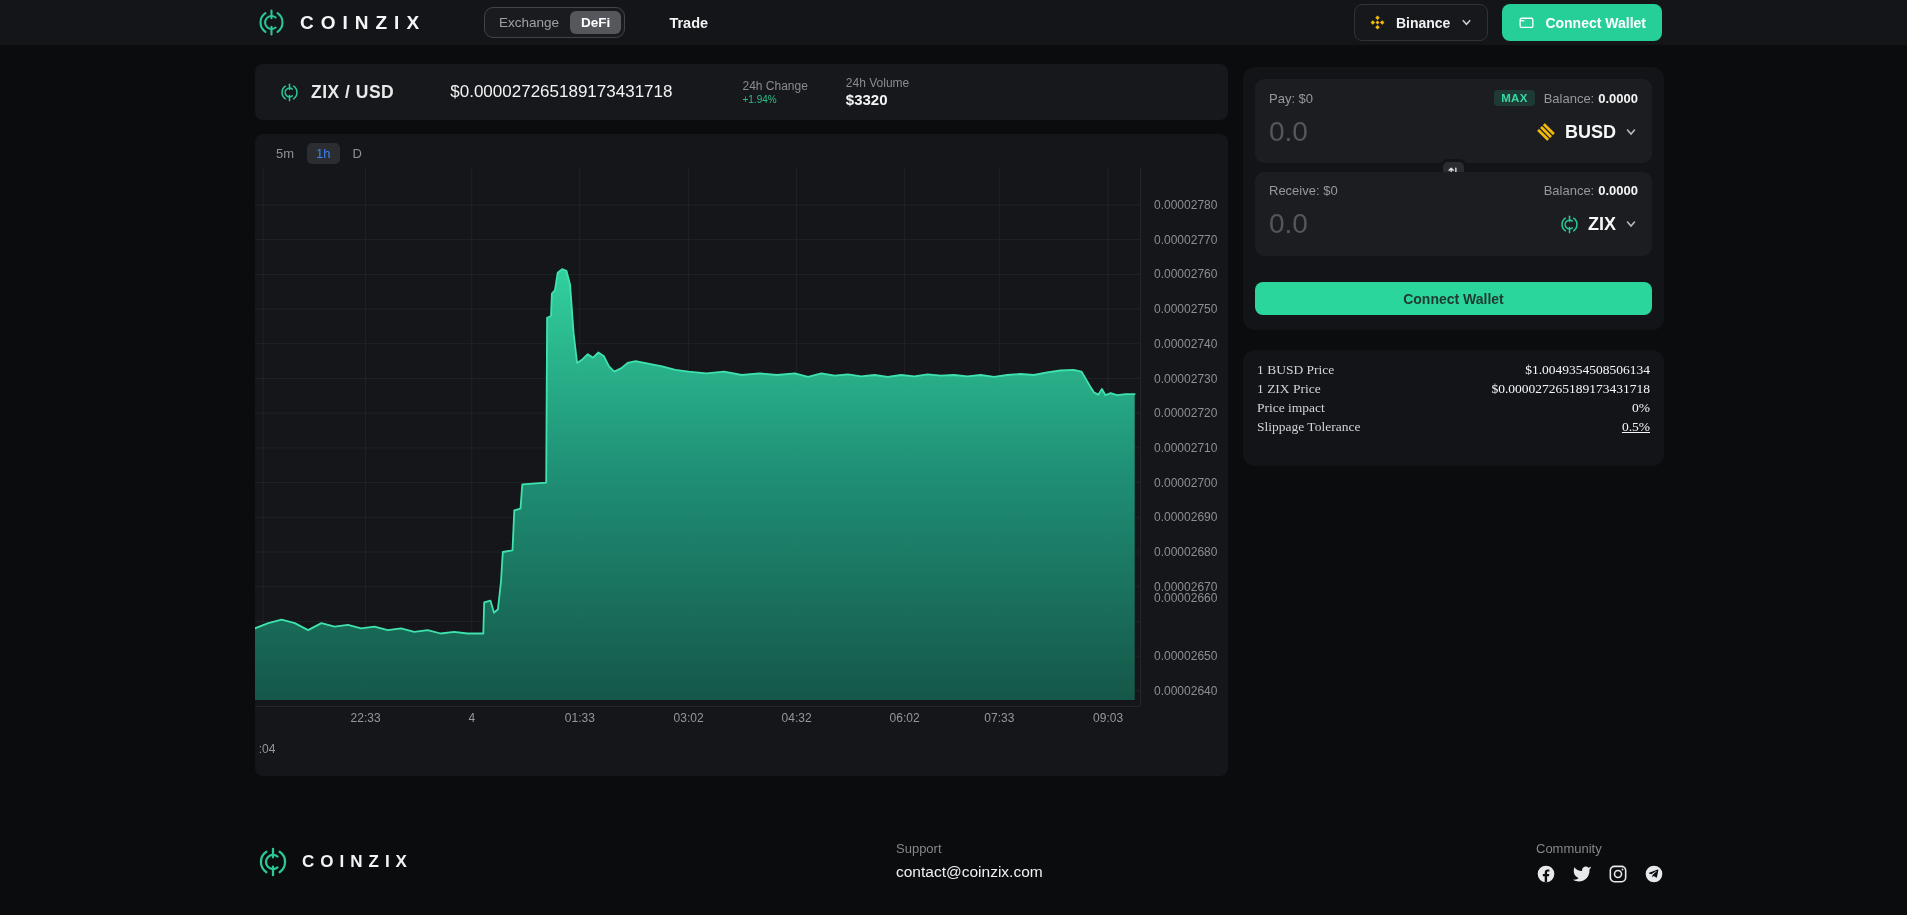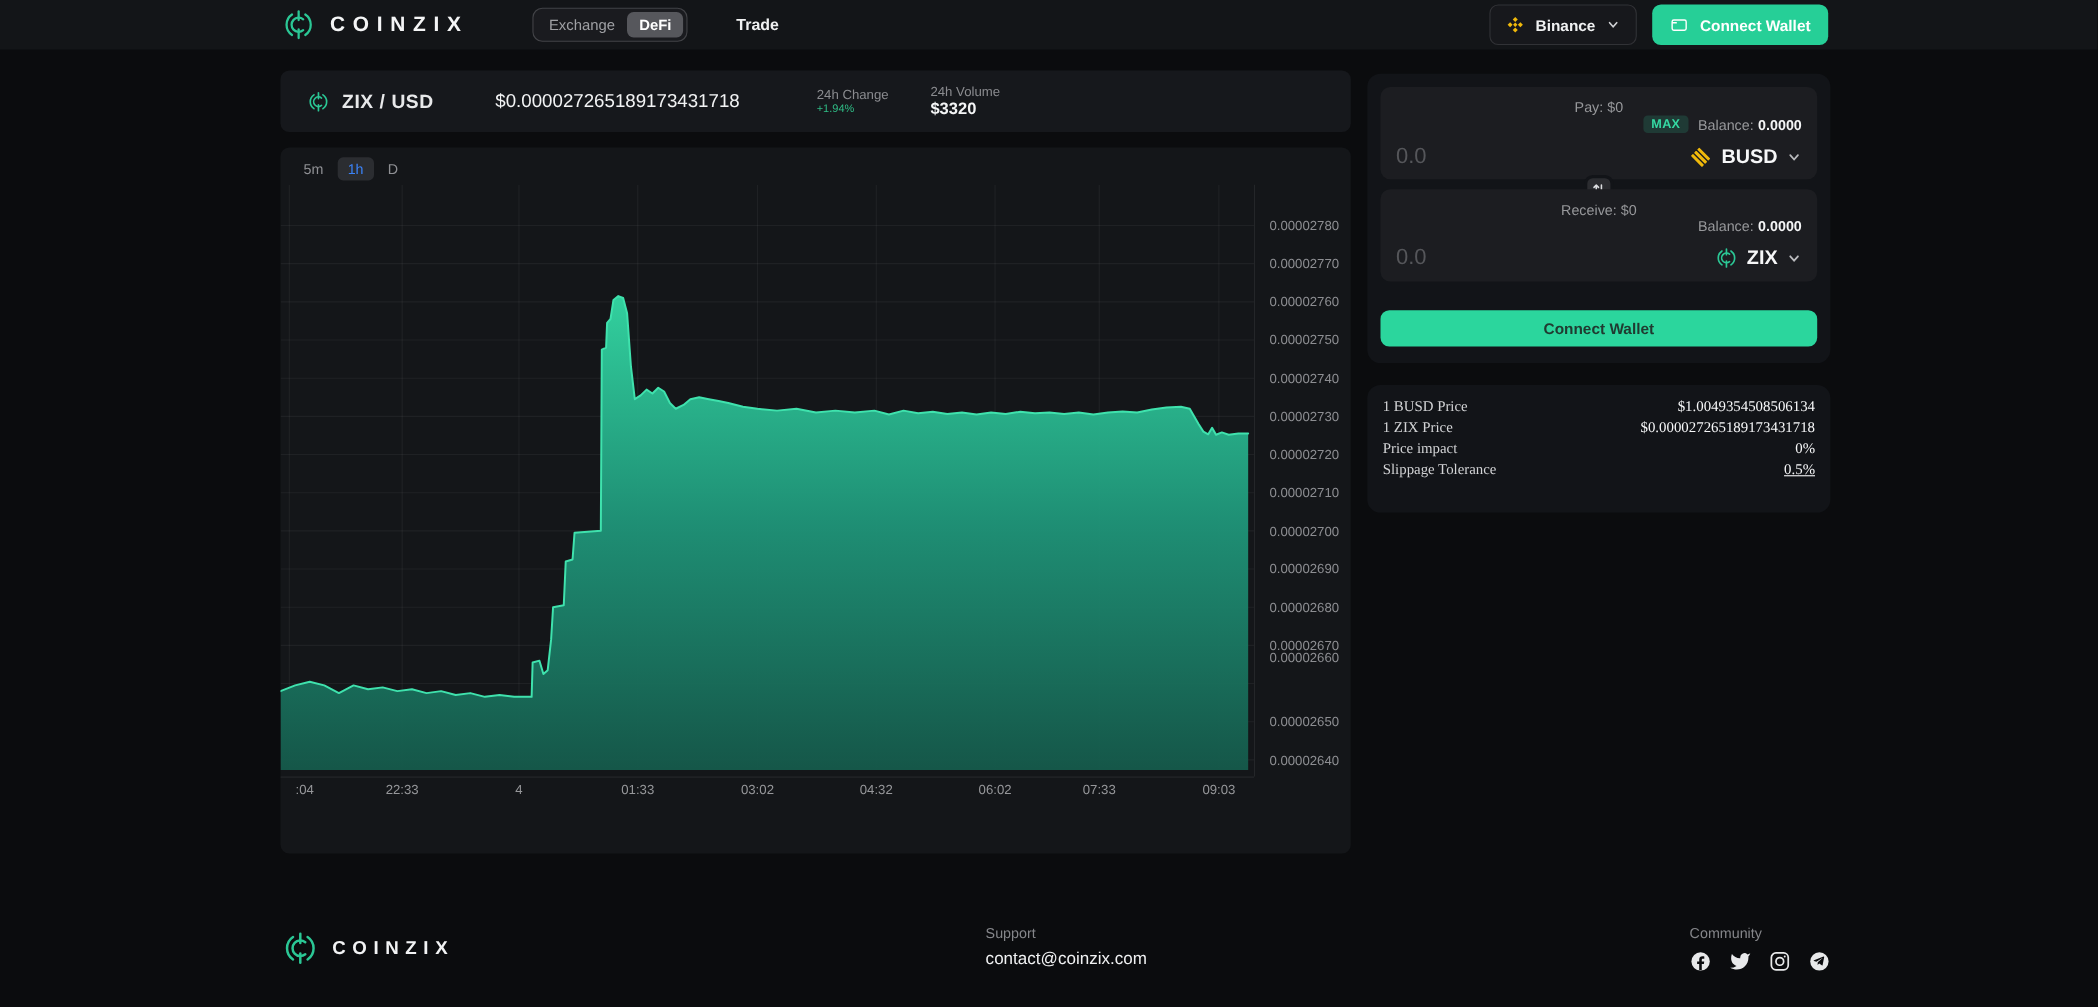--- a/index.html
+++ b/index.html
@@ -53,27 +53,27 @@
   .y-tick { position:absolute; left:13px; font-size:12px; color:#8d8e92; white-space:nowrap; }
   .x-axis { position:absolute; left:0; top:572px; width:885px; height:16px;
             border-top:1px solid rgba(255,255,255,0.07); }
   .x-tick { position:absolute; top:4px; transform:translateX(-50%); font-size:12px; color:#96979a; }
   
   .swap-card { left:1243px; top:67px; width:421px; height:263px; background:#121418; border-radius:12px; }
   .swap-box { position:absolute; left:12px; width:397px; height:84px; background:#1c1d21;
               border-radius:9px; padding:11px 14px; }
   .swap-box.pay { top:12px; }
   .swap-box.receive { top:105px; }
-  .swap-row1 { display:flex; align-items:center; font-size:13px; color:#97989b;flex-direction:column; }
+  .swap-row1 { display:flex; align-items:center; font-size:13px; color:#97989b; }
   .swap-right { margin-left:auto; display:flex; align-items:center; gap:9px; }
   .max-badge { background:rgba(47,214,160,0.16); color:#35d9a3; font-weight:700; font-size:11.5px;
                padding:2px 7px; border-radius:4px; cursor:pointer; letter-spacing:0.3px; }
   .bal-val { color:#f4f5f6; font-weight:700; margin-left:4px; }
   .swap-row2 { display:flex; align-items:center; margin-top:10px; }
-  .amt-input { background:transparent; border:none; outline:none; font-size:20px; color:#e8e9ea;
+  .amt-input { background:transparent; border:none; outline:none; font-size:28px; color:#e8e9ea;
                width:200px; font-family:inherit; }
   .amt-input::placeholder { color:#55565a; }
   .token-sel { margin-left:auto; display:flex; align-items:center; gap:8px; cursor:pointer; }
   .token-name { font-size:18px; font-weight:700; color:#f6f7f8; }
   .swap-flip { position:absolute; left:197px; top:92px; width:27px; height:27px; background:#2b2c30;
                border:3px solid #121418; border-radius:8px; display:flex; align-items:center;
                justify-content:center; cursor:pointer; }
   .btn-swap-connect { position:absolute; left:12px; top:215px; width:397px; height:33px;
                       background:#2bd69d; border:none; border-radius:8px; font-size:14px;
                       font-weight:600; color:#203b31; cursor:pointer; font-family:inherit; }
@@ -219,21 +219,21 @@
       <div class="y-tick" style="top: 272.9px;">0.00002710</div>
       <div class="y-tick" style="top: 307.6px;">0.00002700</div>
       <div class="y-tick" style="top: 342.3px;">0.00002690</div>
       <div class="y-tick" style="top: 377px;">0.00002680</div>
       <div class="y-tick" style="top: 411.7px;">0.00002670</div>
       <div class="y-tick" style="top: 423px; text-align: center;">0.00002660</div>
       <div class="y-tick" style="top: 481.1px;">0.00002650</div>
       <div class="y-tick" style="top: 515.8px;">0.00002640</div>
     </div>
   <div class="x-axis" id="x-axis">
-      <div class="x-tick" style="left: 22px;">:04</div>
+      <div class="x-tick" style="left: 12px; margin-top: 31px;">:04</div>
       <div class="x-tick" style="left: 110.6px;">22:33</div>
       <div class="x-tick" style="left: 216.8px;">4</div>
       <div class="x-tick" style="left: 324.8px;">01:33</div>
       <div class="x-tick" style="left: 433.6px;">03:02</div>
       <div class="x-tick" style="left: 541.6px;">04:32</div>
       <div class="x-tick" style="left: 649.6px;">06:02</div>
       <div class="x-tick" style="left: 744.3px;">07:33</div>
       <div class="x-tick" style="left: 853.1px;">09:03</div>
     </div>
 </section>

